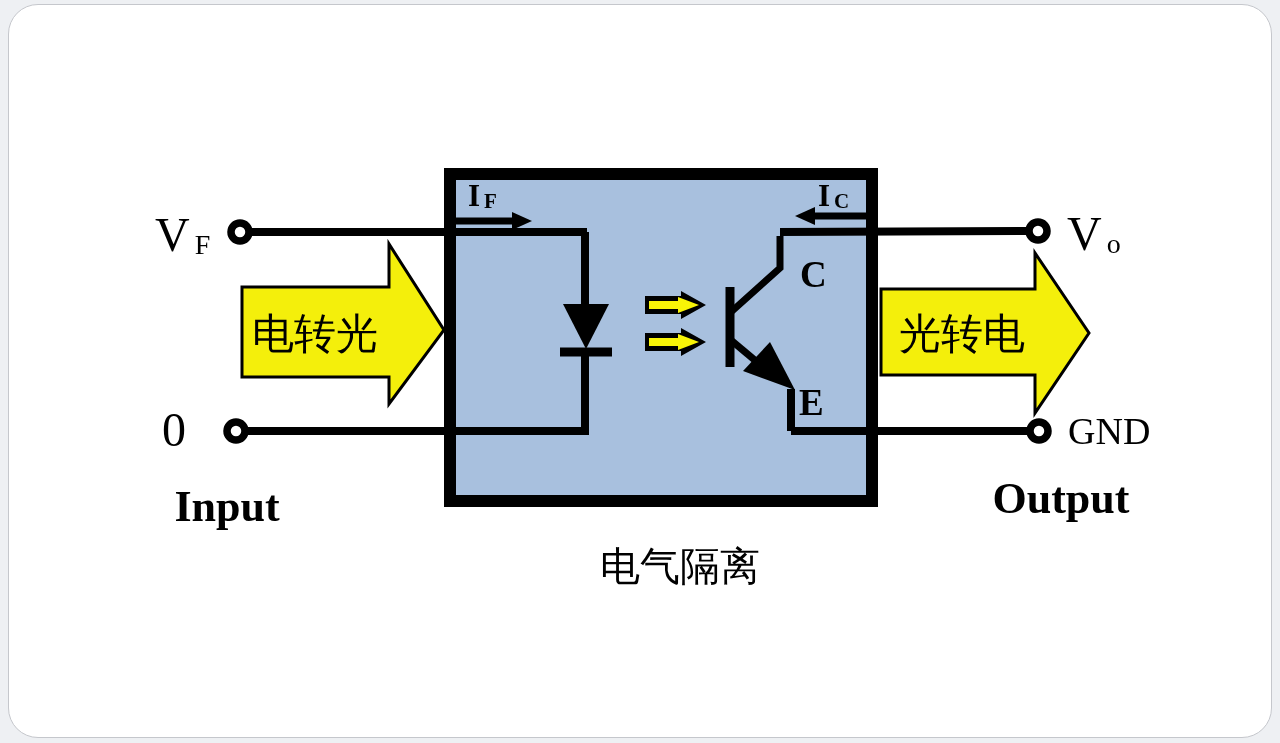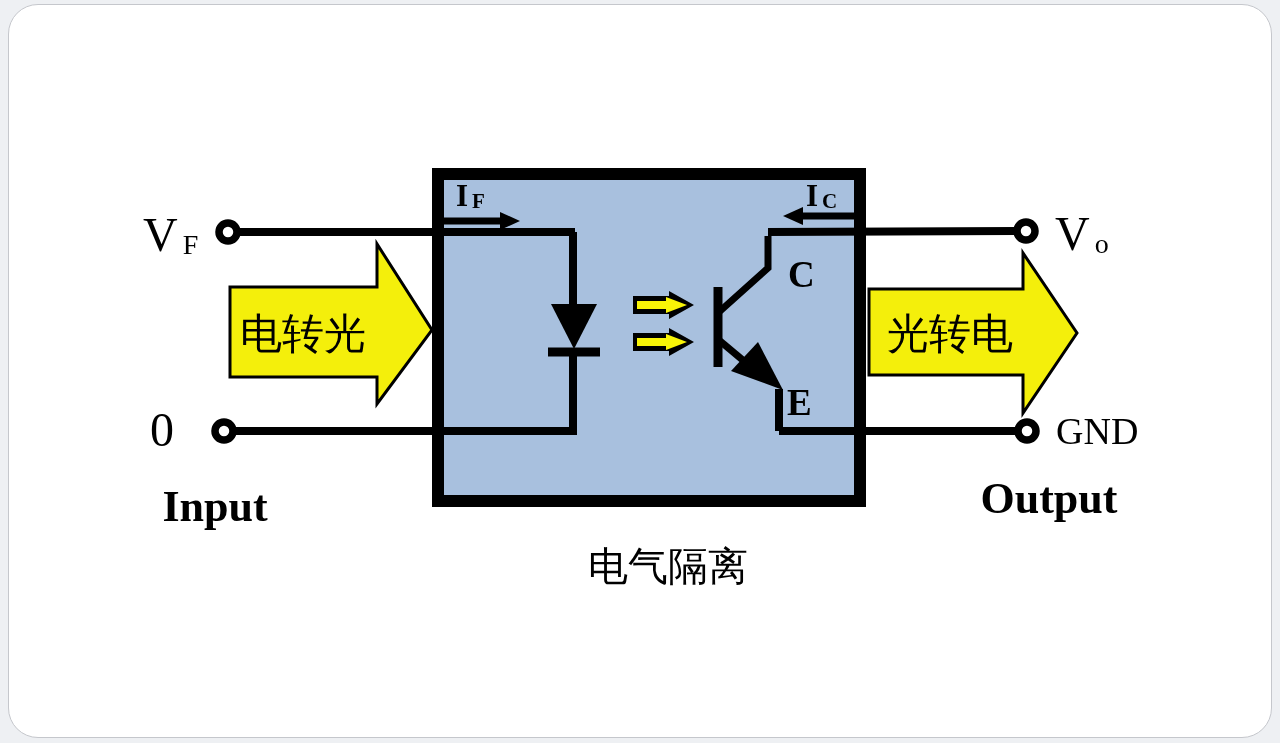--- a/index.html
+++ b/index.html
@@ -1,19 +1,19 @@
 <!DOCTYPE html>
 <html><head>
 <meta charset="utf-8">
 <style>
   html,body{margin:0;padding:0;width:1280px;height:743px;background:#eef0f3;overflow:hidden;
             font-family:"Liberation Serif","DejaVu Serif",serif;}
   .card{position:absolute;left:8px;top:4px;width:1264px;height:734px;background:#ffffff;
         border:1px solid #c5c7cc;border-radius:30px;box-sizing:border-box;}
-  .stage{position:absolute;left:0;top:0;width:1168px;height:743px;}
+  .stage{position:absolute;left:12px;top:0;width:1168px;height:743px;}
   svg{display:block;}
   text{fill:#000000;}
   .serif-lg{font-size:48px;}
   .serif-sub{font-size:28px;}
   .bold-label{font-size:44px;font-weight:bold;}
   .cur-label{font-size:31px;font-weight:bold;}
   .cur-sub{font-size:21px;font-weight:bold;}
   .pin-label{font-size:37px;font-weight:bold;}
   .gnd-label{font-size:38px;}
   .cjk{font-size:42px;font-family:"Liberation Serif","DejaVu Sans",serif;}

